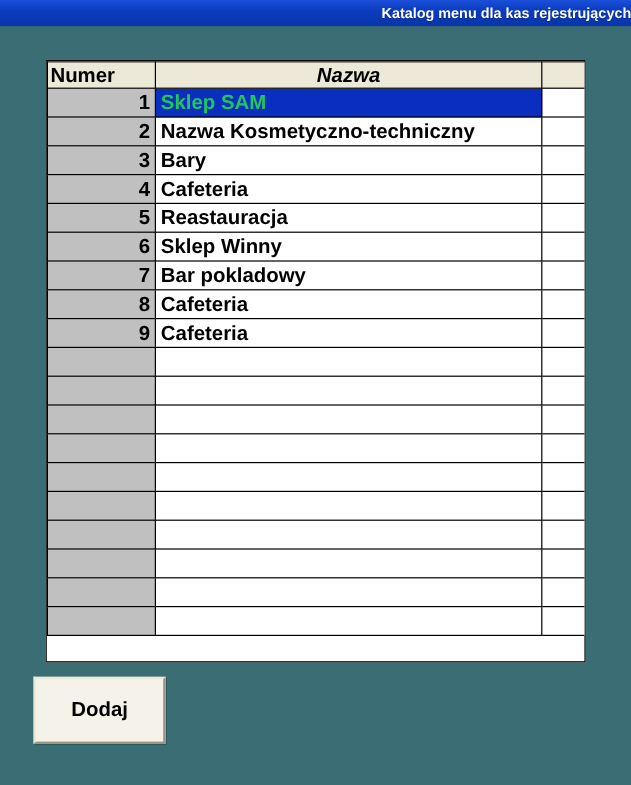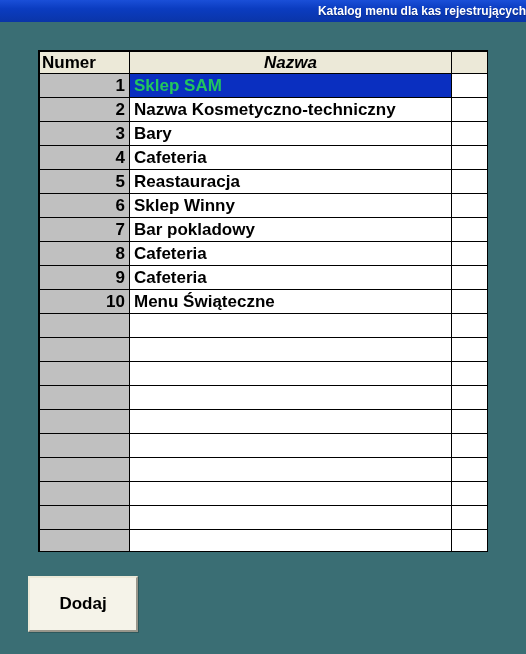--- a/index.html
+++ b/index.html
@@ -68,21 +68,21 @@
     padding-right: 4px;
   }
   td.name { text-align: left; padding-left: 4px;}
   td.last { background: #fff; border-right: none;}
   tr.selected td.name { background: #0a2fc0; color: #22c55e; }
   tr.selected td.last { background: #fff; }
   tr.empty td.num { background: #c0c0c0; }
   tr.empty td { font-weight: normal; }
   .button-row {
     position: absolute;
-    bottom: 22px;
+    bottom: 34px;
     left: 28px;
     right: 22px;
     display: flex;
     justify-content: space-between;
   }
   button {
     font-family: Tahoma, Arial, sans-serif;
     font-size: 17px;
     font-weight: bold;
     background: #f5f3e9;
@@ -149,25 +149,20 @@
           <tr>
             <td class="num">8</td>
             <td class="name">Cafeteria</td>
             <td class="last"></td>
           </tr>
           <tr>
             <td class="num">9</td>
             <td class="name">Cafeteria</td>
             <td class="last"></td>
           </tr>
-          <tr>
-            <td class="num">10</td>
-            <td class="name">Menu Świąteczne</td>
-            <td class="last"></td>
-          </tr>
           <tr class="empty">
             <td class="num"></td>
             <td class="name"></td>
             <td class="last"></td>
           </tr>
           <tr class="empty">
             <td class="num"></td>
             <td class="name"></td>
             <td class="last"></td>
           </tr>

